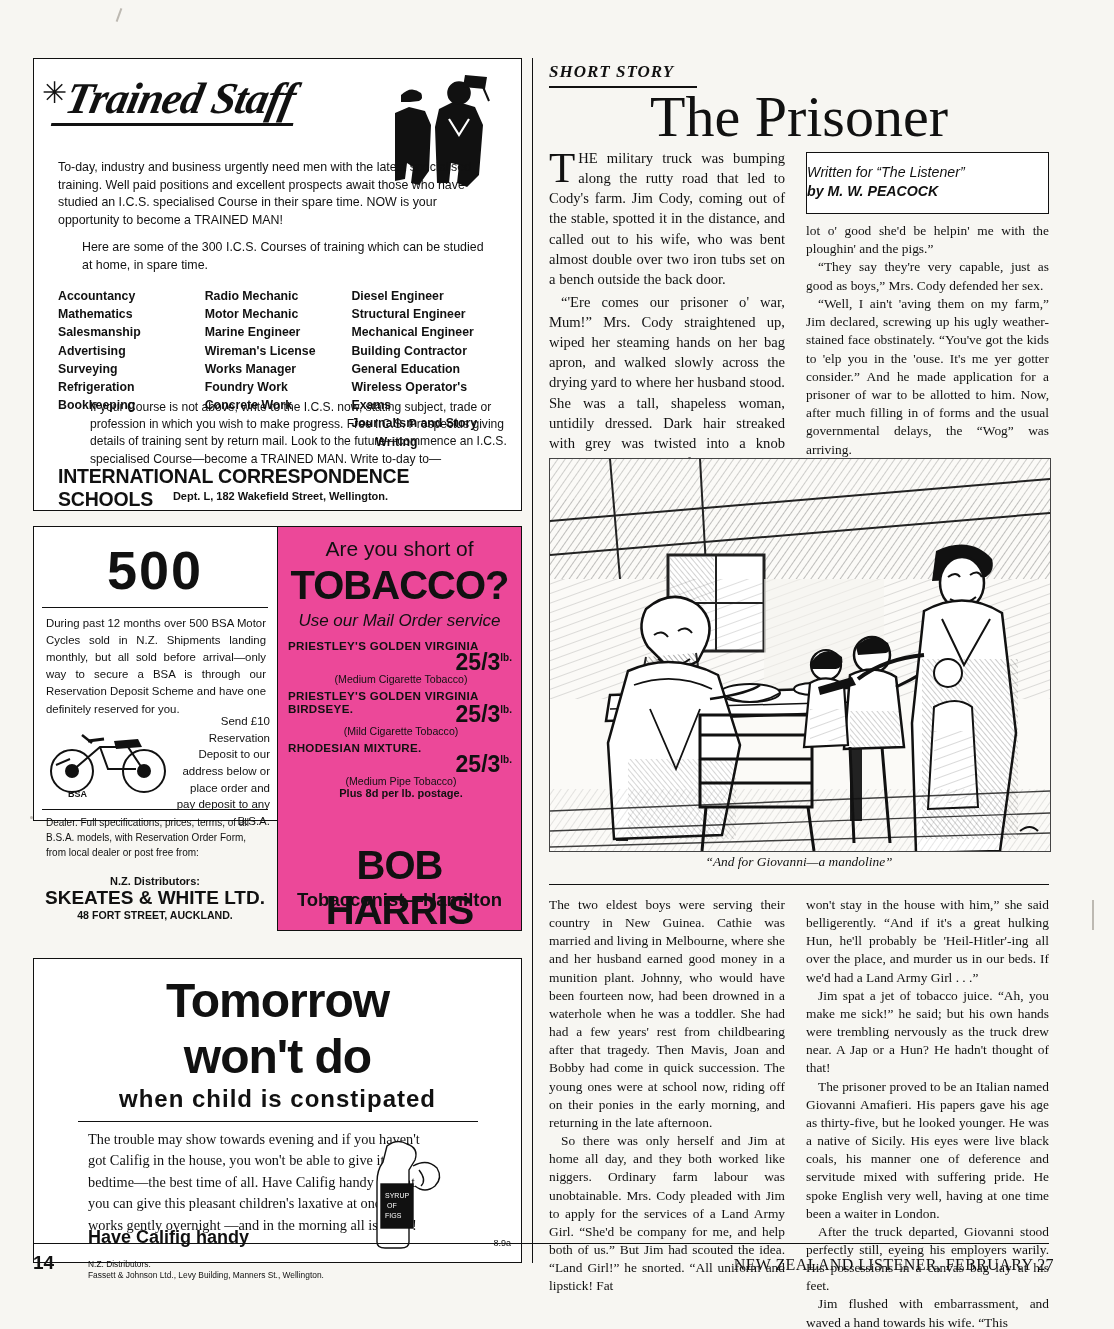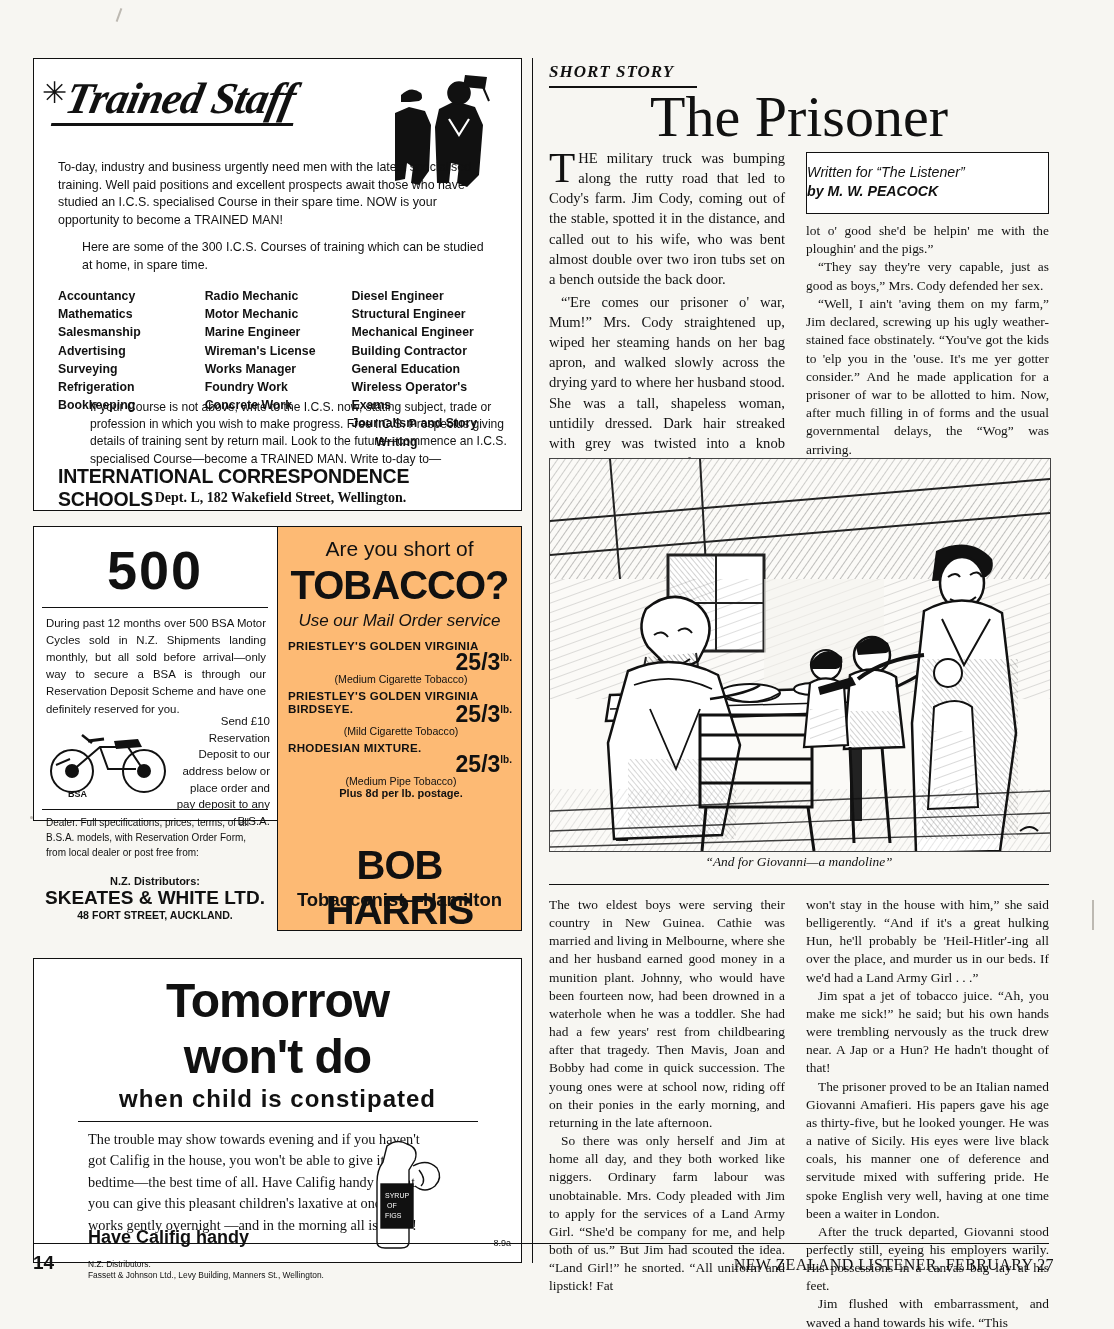--- a/index.html
+++ b/index.html
@@ -43,21 +43,21 @@
               font-weight:700; line-height:1.48; display:flex; }
   #ics-cols .c { margin-right:0; }
   #ics-cols .c1 { width:150px; }
   #ics-cols .c2 { width:150px; }
   #ics-cols .c3 { width:160px; }
   #ics-p3 { top:340px; width:445px; font-size:12.1px;margin-left:32px; }
   #ics-title { position:absolute; left:24px; top:406px; width:445px;
                font-family:"Liberation Sans", sans-serif; font-weight:700;
                font-size:19.5px; letter-spacing:-0.2px; }
   #ics-dept { position:absolute; left:24px; top:431px; width:445px; text-align:center;
-              font-family:Liberation Serif, serif; font-weight:700; font-size:14px; }
+              font-family:Liberation Sans, sans-serif; font-weight:700; font-size:11px; }
 
   
   #bsa-ad { position:absolute; left:0; top:468px; width:244px; height:295px;
             border:1.6px solid #111; border-right:none; background:#fff; box-sizing:border-box; }
   #bsa-500 { position:absolute; left:0; top:12px; width:242px; text-align:center;
              font-family:"Liberation Sans", sans-serif; font-weight:700; font-size:54px; letter-spacing:2px; }
   #bsa-hr { position:absolute; left:8px; top:80px; width:226px; height:1.4px; background:#111; }
   #bsa-txt { position:absolute; left:12px; top:88px; width:220px;
              font-family:"Liberation Sans", sans-serif; font-size:11.4px; line-height:1.5; text-align:justify; }
   #bsa-cycle { position:absolute; left:10px; top:180px; width:128px; height:96px; }
@@ -68,21 +68,21 @@
               font-family:"Liberation Sans", sans-serif; font-size:10px; line-height:1.5; }
   #bsa-dist { position:absolute; left:0; top:348px; width:242px; text-align:center;
               font-family:"Liberation Sans", sans-serif; font-weight:700; font-size:11px; }
   #bsa-name { position:absolute; left:0; top:360px; width:242px; text-align:center;
               font-family:"Liberation Sans", sans-serif; font-weight:700; font-size:19px; }
   #bsa-addr { position:absolute; left:0; top:382px; width:242px; text-align:center;
               font-family:"Liberation Sans", sans-serif; font-weight:700; font-size:10.6px; }
 
   
   #tob-ad { position:absolute; left:244px; top:468px; width:245px; height:405px;
-            border:1.6px solid #111; background:#fdba74; box-sizing:border-box; }
+            border:1.6px solid #111; background:#ec4899; box-sizing:border-box; }
   #tob-q { position:absolute; left:0; top:10px; width:243px; text-align:center;
            font-family:"Liberation Sans", sans-serif; font-size:21px; }
   #tob-big { position:absolute; left:0; top:36px; width:243px; text-align:center;
              font-family:"Liberation Sans", sans-serif; font-weight:700; font-size:40px; letter-spacing:-1px; }
   #tob-mail { position:absolute; left:0; top:84px; width:243px; text-align:center;
               font-family:"Liberation Sans", sans-serif; font-style:italic; font-size:17px; }
   #tob-list { position:absolute; left:10px; top:112px; width:226px; }
   .tob-row { position:relative; font-family:"Liberation Sans", sans-serif; }
   .tob-name { font-weight:700; font-size:11.6px; letter-spacing:0.3px; }
   .tob-price { position:absolute; right:2px; bottom:-3px;

